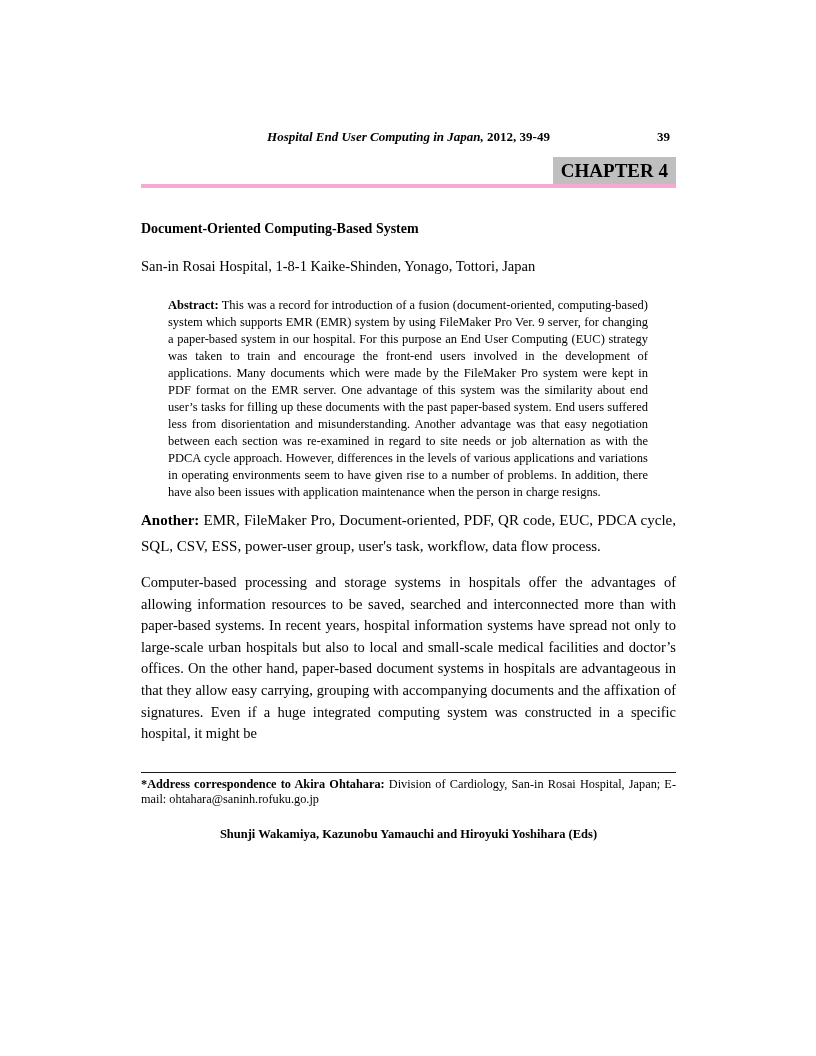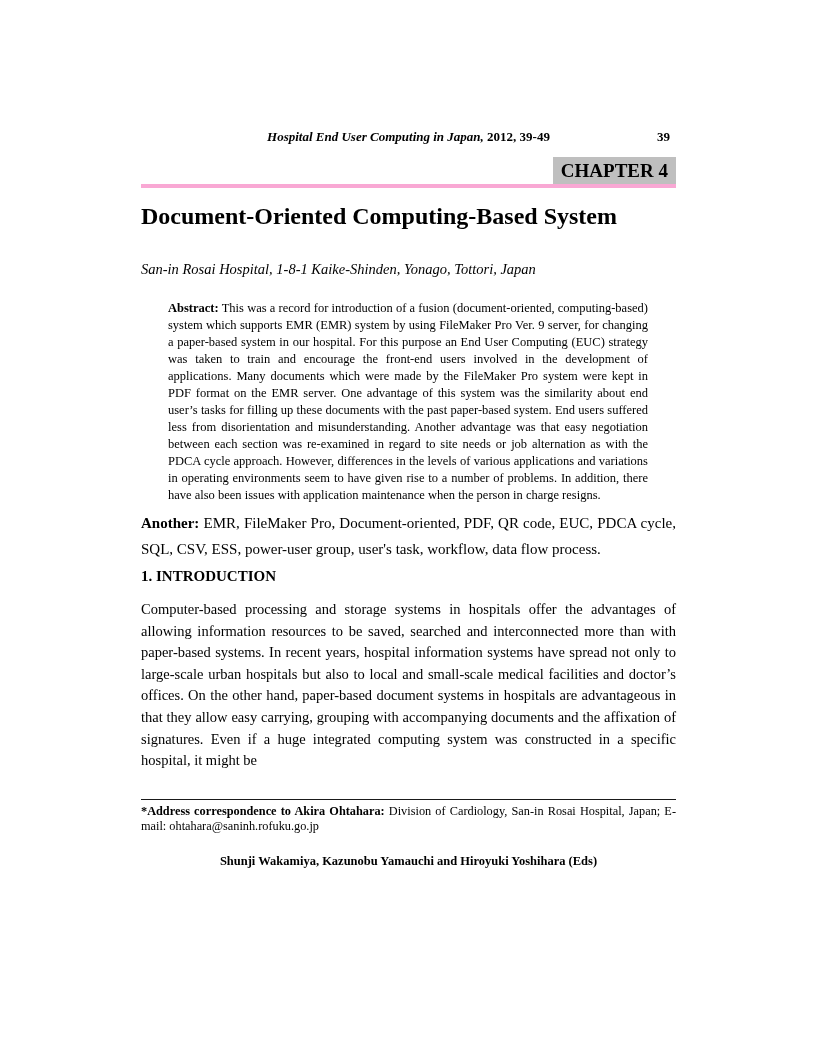--- a/index.html
+++ b/index.html
@@ -44,37 +44,36 @@
   .chapter-badge {
     display: inline-block;
     background: #bfbfbf;
     font-weight: bold;
     font-size: 19px;
     line-height: 27px;
     padding: 0 8px;
     vertical-align: bottom;
   }
   .title {
-    margin-top: 17px;
-    font-size: 24px;
+    margin-top: 30px;
+    font-size: 14px;
     font-weight: bold;
     line-height: 22px;
     font-family: Liberation Serif, serif;
   }
   .author {
     margin-top: 12px;
     font-size: 15px;
     font-weight: bold;
     line-height: 19px;
   }
   .author sup { font-size: 10px; }
   .affiliation {
-    margin-top: 33px;
+    margin-top: 17px;
     font-size: 14.5px;
-    font-style: italic;
     line-height: 19px;
   }
   .abstract {
     margin: 21px 28px 0 27px;
     font-size: 12.5px;
     line-height: 17px;
     text-align: justify;
   }
   .keywords {
     margin-top: 6px;
@@ -128,21 +127,20 @@
 
     <h1 class="title">Document-Oriented Computing-Based System</h1>
 
 
     <div class="affiliation">San-in Rosai Hospital, 1-8-1 Kaike-Shinden, Yonago, Tottori, Japan</div>
 
     <p class="abstract"><b>Abstract:</b> <span>This was a record for introduction of a fusion (document-oriented, computing-based) system which supports EMR (EMR) system by using FileMaker Pro Ver. 9 server, for changing a paper-based system in our hospital. For this purpose an End User Computing (EUC) strategy was taken to train and encourage the front-end users involved in the development of applications. Many documents which were made by the FileMaker Pro system were kept in PDF format on the EMR server. One advantage of this system was the similarity about end user’s tasks for filling up these documents with the past paper-based system. End users suffered less from disorientation and misunderstanding. Another advantage was that easy negotiation between each section was re-examined in regard to site needs or job alternation as with the PDCA cycle approach. However, differences in the levels of various applications and variations in operating environments seem to have given rise to a number of problems. In addition, there have also been issues with application maintenance when the person in charge resigns.</span></p>
 
     <p class="keywords"><b>Another:</b> <span>EMR, FileMaker Pro, Document-oriented, PDF, QR code, EUC, PDCA cycle, SQL, CSV, ESS, power-user group, user's task, workflow, data flow process.</span></p>
 
-    <h2 class="section-heading">1. INTRODUCTION</h2>
 
     <p class="body-par">Computer-based processing and storage systems in hospitals offer the advantages of allowing information resources to be saved, searched and interconnected more than with paper-based systems. In recent years, hospital information systems have spread not only to large-scale urban hospitals but also to local and small-scale medical facilities and doctor’s offices. On the other hand, paper-based document systems in hospitals are advantageous in that they allow easy carrying, grouping with accompanying documents and the affixation of signatures. Even if a huge integrated computing system was constructed in a specific hospital, it might be</p>
 
     <div class="footnote"><b>*Address correspondence to Akira Ohtahara:</b> <span>Division of Cardiology, San-in Rosai Hospital, Japan; E-mail: ohtahara@saninh.rofuku.go.jp</span></div>
 
     <div class="book-footer">
       <div>Shunji Wakamiya, Kazunobu Yamauchi and Hiroyuki Yoshihara (Eds)</div>
     </div>
 
   </div>

